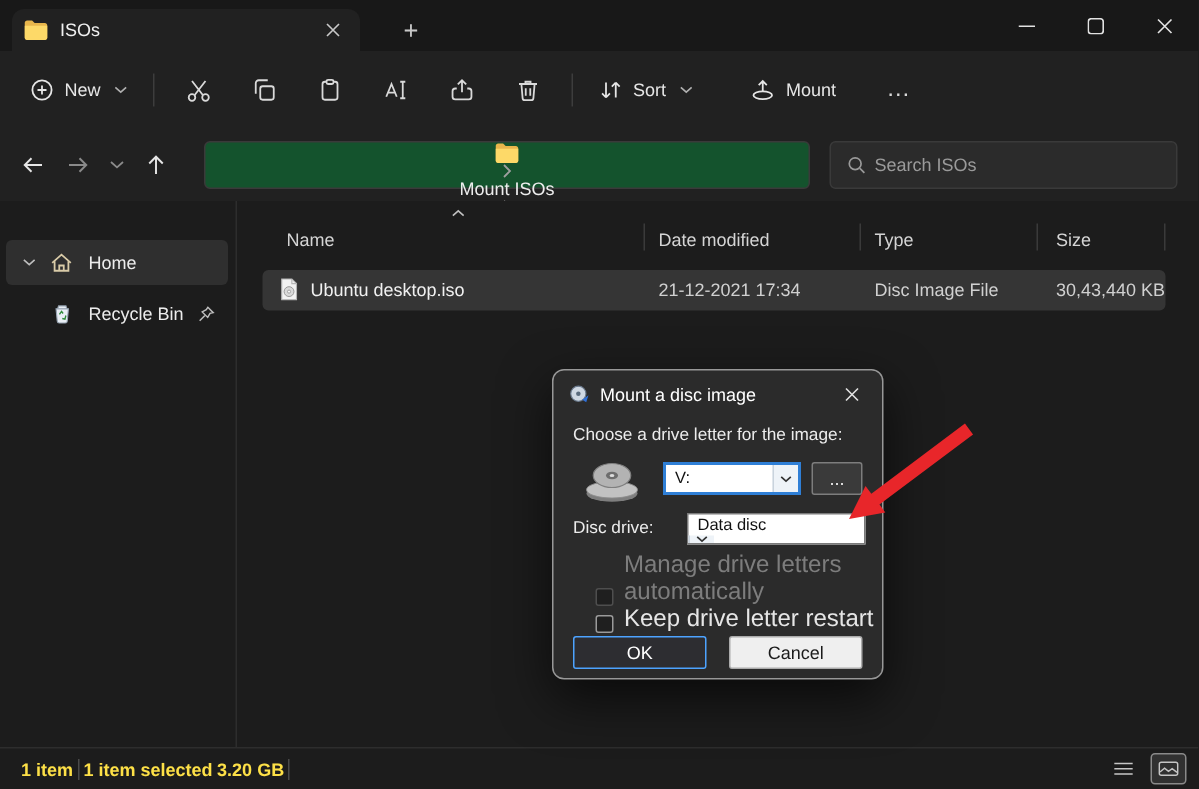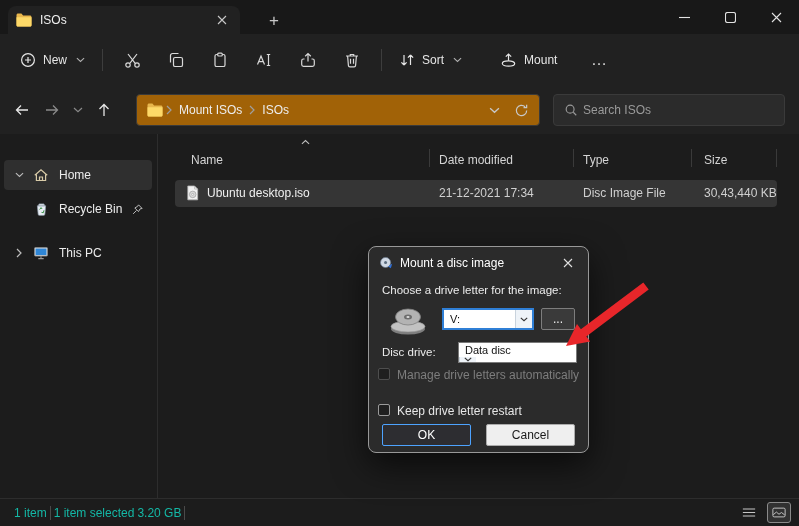--- a/index.html
+++ b/index.html
@@ -39,22 +39,22 @@
   .more-btn { font-size:16px; letter-spacing:1px; }
 
   
   .addressrow { position:absolute; left:0; top:86px; width:100%; height:48px; background:#212121; }
   .navbtns { position:absolute; left:8px; top:10px; display:flex; align-items:center; gap:2px; }
   .nbtn { width:28px; height:28px; display:flex; align-items:center; justify-content:center; color:#e6e6e6; border-radius:4px; }
   .nbtn.dim { color:#8a8a8a; }
   .nbtn.small { width:20px; }
   .addressbar {
     position:absolute; left:136px; top:8px; width:404px; height:32px;
-    background:#a16207; border:1px solid #3a3a3a; border-radius:4px;
-    display:flex; align-items:center; padding:0 10px;
+    background:#14532d; border:1px solid #3a3a3a; border-radius:4px;
+    display:flex; align-items:center; padding:0 10px;flex-direction:column;
   }
   .crumb { padding:0 4px; color:#ededed; white-space:nowrap; }
   .crumb-sep { color:#9f9f9f; margin:0 3px; }
   .addr-right { margin-left:auto; display:flex; align-items:center; gap:14px; color:#c8c8c8; }
   .searchbar {
     position:absolute; left:553px; top:8px; width:232px; height:32px;
     background:#2b2b2b; border:1px solid #3a3a3a; border-radius:4px;
     display:flex; align-items:center; padding:0 10px; gap:5px; color:#9a9a9a;
   }
   .searchbar input { background:transparent; border:none; outline:none; color:#dddddd; width:100%; font-family:inherit; font-size:12px; }
@@ -79,21 +79,21 @@
   .sort-caret { position:absolute; left:142px; top:5px; color:#c0c0c0; }
   .filerow { position:absolute; left:16px; top:46px; width:602px; height:27px; background:#353535; border-radius:4px; }
   .cell { position:absolute; top:6px; color:#f0f0f0; white-space:nowrap; }
   .cell.dim { color:#d0d0d0; }
   .file-icon { position:absolute; left:10px; top:5px; }
 
   
   .statusbar {
     position:absolute; left:0; top:498px; width:100%; height:28px;
     background:#1c1c1c; border-top:1px solid #2d2d2d;
-    display:flex; align-items:center; padding:0 14px; gap:3px; color:#14b8a6;
+    display:flex; align-items:center; padding:0 14px; gap:3px; color:#fde047;font-weight:bold;
   }
   .ssep { width:1px; height:14px; background:#4a4a4a; }
   .status-views { position:absolute; right:8px; top:3px; display:flex; gap:6px; }
   .sview { width:24px; height:21px; display:flex; align-items:center; justify-content:center; color:#c6c6c6; border-radius:3px; }
   .sview.active { border:1px solid #8a8a8a; background:#313131; }
 
   
   .dialog {
     position:absolute; left:368px; top:246px; width:221px; height:207px;
     background:#2b2b2b; border:1px solid #989898; border-radius:8px;
@@ -103,21 +103,21 @@
   .dlg-title { position:absolute; left:31px; top:9px; color:#ffffff; font-size:12px; }
   .dlg-close { position:absolute; right:7px; top:5px; width:26px; height:22px; display:flex; align-items:center; justify-content:center; color:#e0e0e0; border-radius:4px; }
   .dlg-label { position:absolute; left:13px; color:#ececec; font-size:11.5px; white-space:nowrap; }
   .drive-icon { position:absolute; left:18px; top:56px; }
   .combo { position:absolute; background:#ffffff; display:flex; align-items:stretch; color:#111; font-size:11px; }
   .combo .val { flex:1; display:flex; align-items:center; padding-left:6px; white-space:nowrap; }
   .combo .dd { width:17px; display:flex; align-items:center; justify-content:center; color:#333; background:#eef3f8; border-left:1px solid #c9d3dd; }
   .drive-combo { left:73px; top:61px; width:92px; height:22px; border:2px solid #2f7fd6; }
   .type-combo { left:89px; top:95px; width:119px; height:21px; border:1px solid #7a7a7a;flex-direction:column; }
   .browse-btn { position:absolute; left:172px; top:61px; width:34px; height:22px; background:#3a3a3a; border:1px solid #7d7d7d; border-radius:2px; color:#f0f0f0; display:flex; align-items:center; justify-content:center; font-size:12px; }
-  .cb { position:absolute; left:9px; display:flex; align-items:flex-start; gap:7px; font-size:12px; color:#e6e6e6; }
+  .cb { position:absolute; left:28px; display:flex; align-items:flex-end; gap:7px; font-size:16px; color:#e6e6e6; }
   .cbbox { width:12px; height:12px; border:1px solid #9a9a9a; background:#1f1f1f; border-radius:2px; flex:none; }
   .cb.disabled { color:#7d7d7d; }
   .cb.disabled .cbbox { border-color:#4e4e4e; }
   .dlg-btn { position:absolute; top:177px; width:89px; height:22px; display:flex; align-items:center; justify-content:center; font-size:12px; border-radius:2px; }
   .ok-btn { left:13px; background:#2d2d31; border:1.5px solid #4da3ff; color:#ffffff; }
   .cancel-btn { left:117px; background:#efefef; border:1px solid #ababab; color:#1a1a1a; }
 
   .arrow-overlay { position:absolute; left:540px; top:268px; z-index:9; pointer-events:none; }
 </style>
 </head>
@@ -348,35 +348,20 @@
               <path d="M6 8.6l1.5-2.1 1.1 1.5M10.6 9.4l-.7 2.6-1.9-.4" stroke="#2e8b3a" fill="none" stroke-width="1"></path>
             </svg>
         </span>
         <span class="side-label">Recycle Bin</span>
         <span class="pin">
           <svg width="13" height="13" viewBox="0 0 16 16" fill="none" stroke="currentColor" stroke-width="1.2">
               <path d="M9.3 2.3l4.4 4.4-2.6.6-1.9 3.3-4.5-4.5 3.3-1.9z"></path>
               <path d="M6.9 9.1L2.6 13.4"></path>
             </svg>
         </span>
-      </div>
-      <div class="side-item" style="top:104px">
-        <span class="side-chevron">
-          <svg width="6" height="10" viewBox="0 0 6 10" fill="none" stroke="currentColor" stroke-width="1.2">
-              <path d="M1 1l4 4-4 4"></path>
-            </svg>
-        </span>
-        <span class="side-icon">
-          <svg width="16" height="16" viewBox="0 0 16 16">
-              <rect x="1.5" y="2.5" width="13" height="8.6" rx="1" fill="#cfd6dd" stroke="#8a8a8a" stroke-width=".8"></rect>
-              <rect x="2.6" y="3.6" width="10.8" height="6.4" fill="#2f86d6"></rect>
-              <path d="M5.3 13.6h5.4M8 11.2v2.4" stroke="#9a9a9a" stroke-width="1.1"></path>
-            </svg>
-        </span>
-        <span class="side-label">This PC</span>
       </div>
     </div>
 
     <div class="content">
       <span class="sort-caret">
         <svg width="9" height="6" viewBox="0 0 10 6" fill="none" stroke="currentColor" stroke-width="1.2">
             <path d="M1 5l4-3.6L9 5"></path>
           </svg>
       </span>
       <span class="colh" style="left:32px">Name</span>

